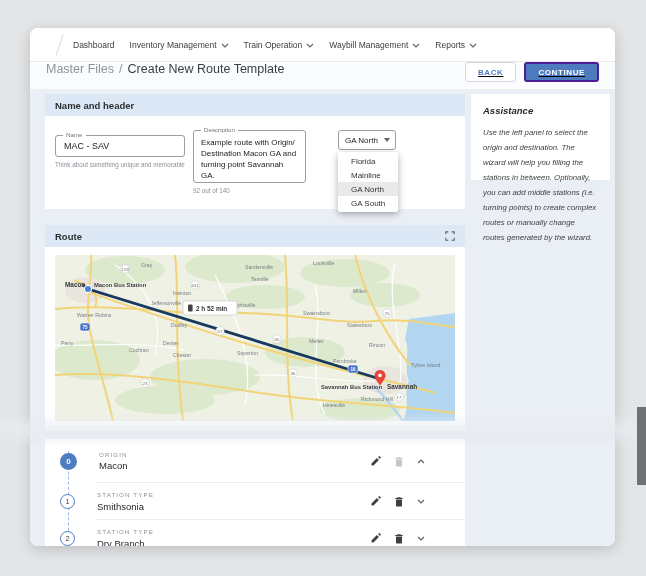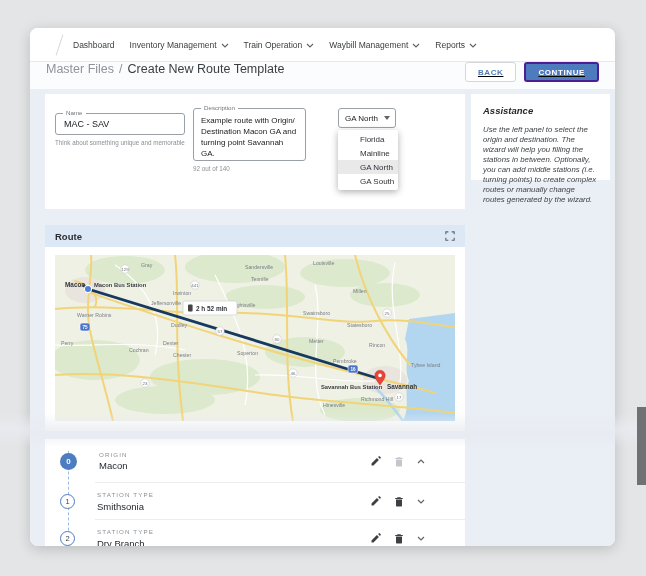--- a/index.html
+++ b/index.html
@@ -67,21 +67,21 @@
   .g-desc .fbox { height:53px; padding:6px 6px 0 7px; }
   .desc-text { font-size:8px; line-height:11px; color:#202124; white-space:pre-line; }
   .g-cat { margin-left:32px; width:60px; }
   .select { width:58px; height:20px; border:1px solid #9aa0a6; border-radius:3px; background:#fff;
             display:flex; align-items:center; padding:0 5px 0 6px; cursor:pointer; }
   .select .val { font-size:8px; color:#202124; flex:1; }
   .sel-arrow { width:0; height:0; border-left:3px solid transparent; border-right:3px solid transparent;
                border-top:4px solid #5f6368; }
   .menu { position:absolute; top:22px; left:0; width:60px; background:#fff; border-radius:2px;
           box-shadow:0 2px 7px rgba(0,0,0,.32); padding:2px 0; z-index:40; }
-  .menu-item { height:14px; display:flex; align-items:center; padding:0 22px; font-size:8px;
+  .menu-item { height:14px; display:flex; align-items:center; padding:0 13px; font-size:8px;
                color:#2f3337; cursor:pointer; white-space:nowrap;text-align:right; }
   .menu-item.selected { background:#e9e9ea; }
 
   .gap16{ height:16px; flex:0 0 auto; } .gap8{ height:8px; flex:0 0 auto; }
 
   
   .card-route { height:206px; z-index:1; }
   .route-body { padding:8px 10px 10px 10px; }
   .mapwrap { width:400px; height:166px; position:relative; overflow:hidden; cursor:grab; }
   svg text { font-family:"Liberation Sans",sans-serif; }
@@ -107,21 +107,21 @@
   .slabel { font-size:6.2px; letter-spacing:1.1px; color:#8b8f96; }
   .sname { font-size:9.5px; color:#1f2327; margin-top:2.5px; }
   .sicons { margin-left:auto; margin-right:40px; display:flex; align-items:center; gap:13px; }
   .sicon { display:inline-flex; cursor:pointer; color:#3c4043; }
   .sicon.disabled { color:#c3c7cc; }
   .sicon.chevy { color:#5f6368; }
 
   
   .card-assist { padding:11px 12px; height:86px;font-style:italic; }
   .assist-title { font-size:9.5px; font-weight:bold; color:#25282c; }
-  .assist-body { margin-top:9px; font-size:7.8px; line-height:10px; color:#3f4347; }
+  .assist-body { margin-top:9px; font-size:7.8px; line-height:15px; color:#3f4347; }
 
   
   .smear { position:absolute; left:0; top:413px; width:646px; height:34px; z-index:60; pointer-events:none;
            background:linear-gradient(180deg, rgba(233,236,241,0) 0%, rgba(233,236,241,.72) 45%,
                       rgba(231,234,239,.72) 60%, rgba(233,236,241,0) 100%); }
   .scroll-thumb { position:absolute; right:0; top:407px; width:9px; height:78px; background:#707173; z-index:70; cursor:pointer; }
 </style>
 </head>
 <body>
 
@@ -178,20 +178,23 @@
       <div class="btns">
         <button class="btn ghost">BACK</button>
         <button class="btn primary">CONTINUE</button>
       </div>
     </div>
 
     <div class="content">
       <div class="leftcol">
 
         <div class="card card-nameheader">
+          <div class="card-head">
+            <span>Name and header</span>
+          </div>
           <div class="nh-body">
             <div class="fgroup g-name">
               <div class="fbox">
                 <span class="flabel">Name</span>
                 <input class="fvalue" value="MAC - SAV" style="">
               </div>
               <div class="fhelper">Think about something unique and memorable</div>
             </div>
             <div class="fgroup g-desc">
               <div class="fbox">

